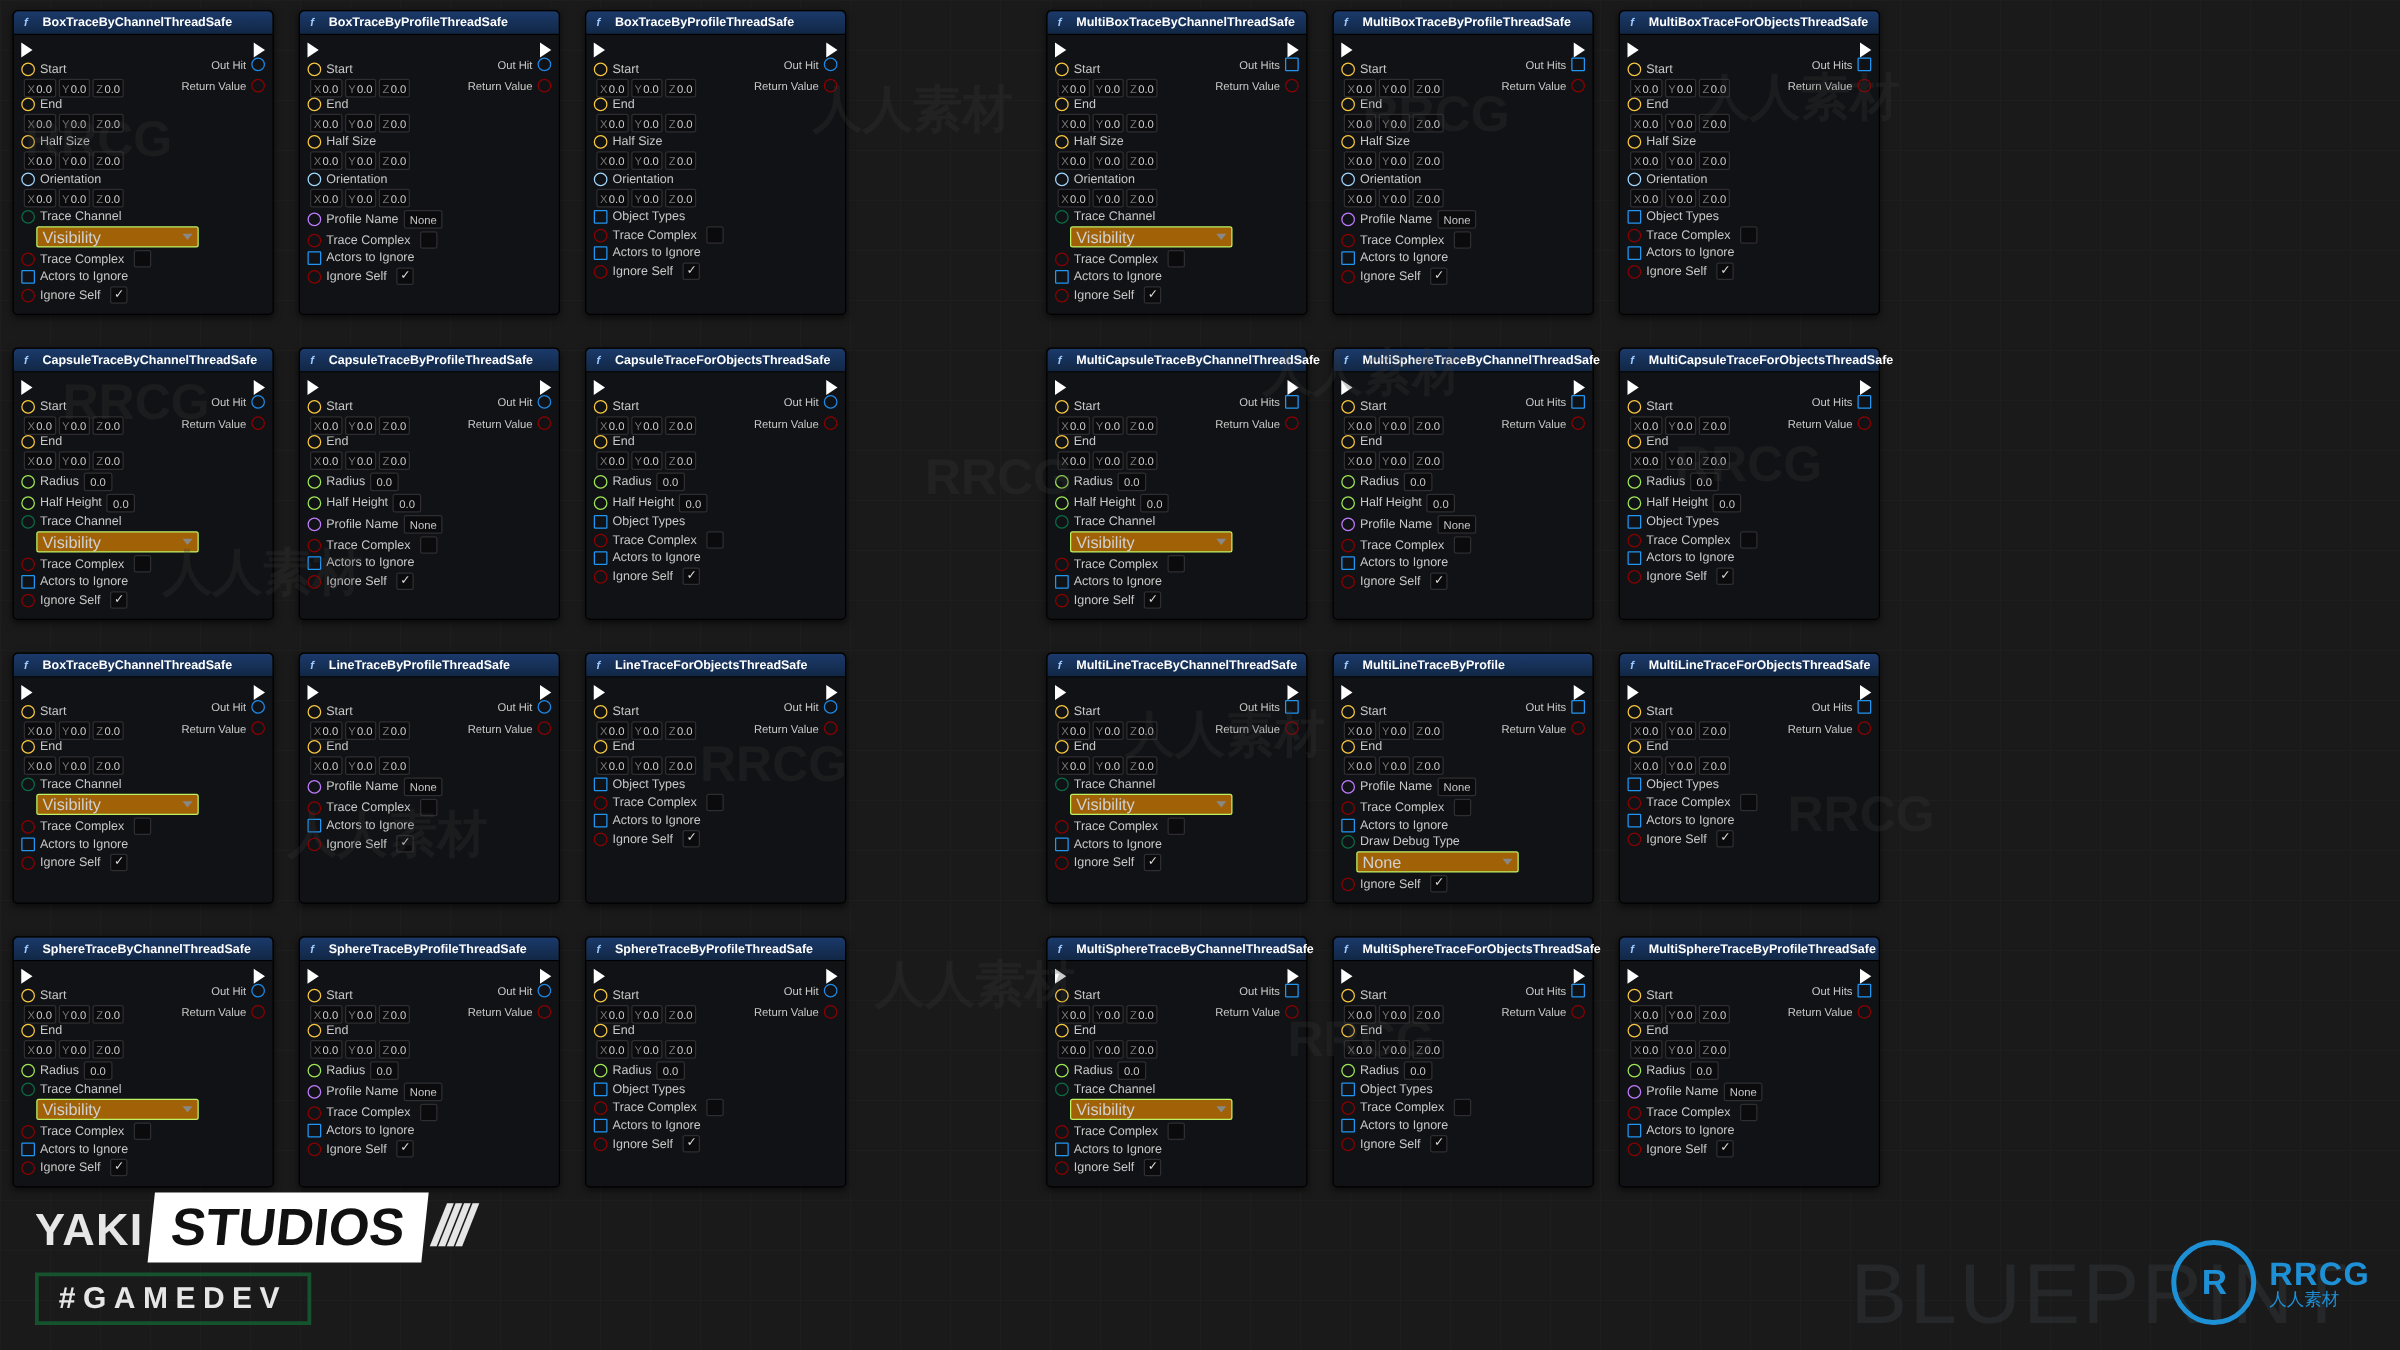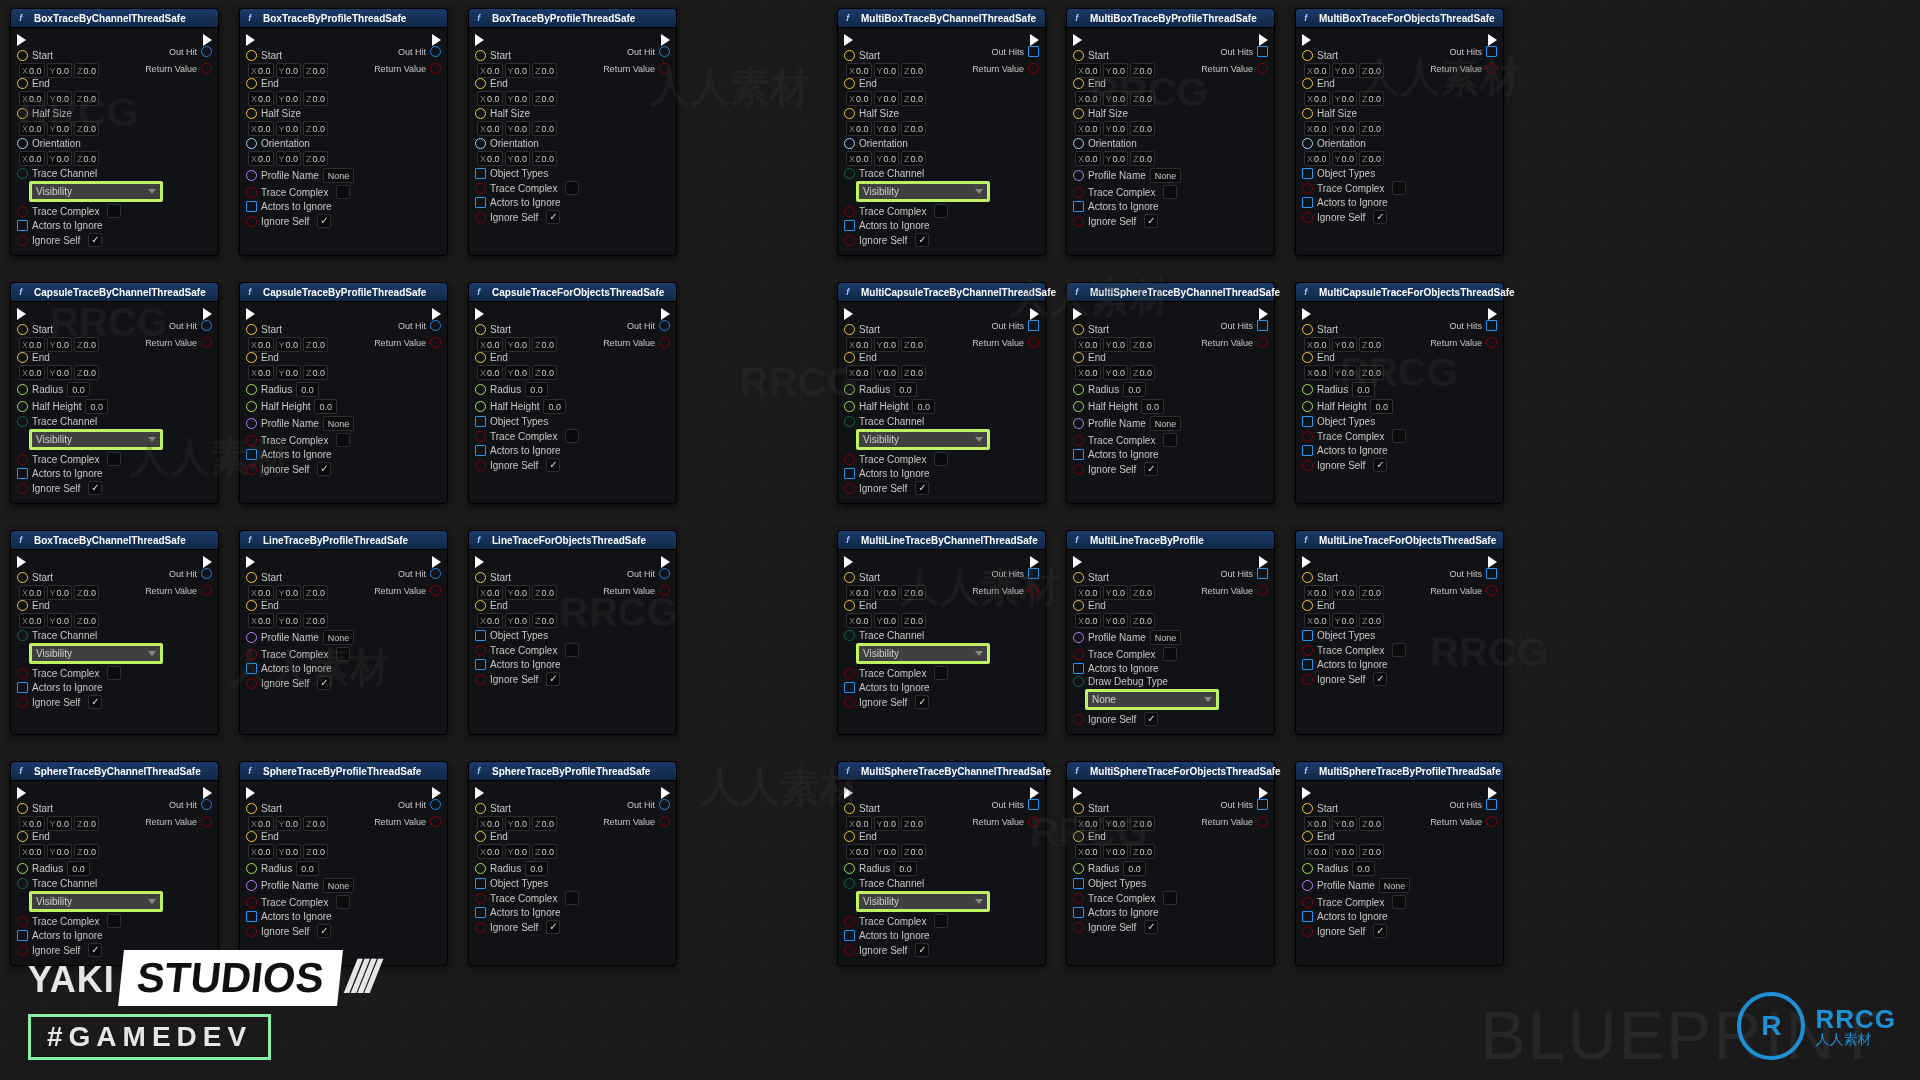--- a/index.html
+++ b/index.html
@@ -25,32 +25,32 @@
   .pin.bool{border-color:#8a0000}
   .pin.arr{border-radius:1px;border-color:#2196f3}
   .pin.struct{border-color:#1e88e5}
   .lbl{color:#c8c8c8}
   .lbl.small{font-size:9px}
   .vec-group{display:flex;gap:2px;margin-left:2px}
   .vf{display:inline-flex;align-items:center;background:#0b0b0d;border:1px solid #2e2e32;border-radius:2px;padding:0 2px;height:13px}
   .vf .ax{color:#777;font-size:9px;margin-right:1px}
   .vf .val{color:#cfcfcf;font-size:9px}
   .sf{background:#0b0b0d;border:1px solid #2e2e32;border-radius:2px;padding:0 4px;height:13px;font-size:9px;display:inline-flex;align-items:center}
-  .sel{background:#404040;border:3px solid #bef264;border-radius:2px;height:15px;display:flex;align-items:center;justify-content:space-between;padding:0 4px;margin:2px 0 2px 12px;width:120px;font-size:10px;color:#d0d0d0}
+  .sel{background:#a16207;border:1px solid #bef264;border-radius:2px;height:15px;display:flex;align-items:center;justify-content:space-between;padding:0 4px;margin:2px 0 2px 12px;width:120px;font-size:13px;color:#d0d0d0}
   .sel:after{content:"";width:0;height:0;border-left:4px solid transparent;border-right:4px solid transparent;border-top:5px solid #888}
   .chk{width:12px;height:12px;border:1px solid #2e2e32;border-radius:2px;background:#0b0b0d;display:inline-flex;align-items:center;justify-content:center;margin-left:4px}
   .chk.on:after{content:"✓";color:#ddd;font-size:10px;line-height:1}
   .out-col{display:flex;flex-direction:column;align-items:flex-end;gap:2px;margin-top:-36px}
   
   .wm{position:absolute;color:#3a3a3a;opacity:.25;font-size:40px;font-weight:bold;pointer-events:none;user-select:none;font-family:"SimHei",Arial}
   .logo{position:absolute;left:28px;bottom:20px;color:#e6e6e6}
   .logo .yaki{font-size:36px;font-weight:900;letter-spacing:1px}
   .logo .studios{display:inline-block;background:#fff;color:#111;padding:4px 16px;font-size:42px;font-weight:900;margin-left:6px;transform:skewX(-6deg)}
   .logo .bars{display:inline-block;margin-left:8px;letter-spacing:-6px;font-size:46px;font-weight:900;transform:skewX(-12deg)}
-  .logo .tag{display:block;margin-top:8px;border:3px solid #86efac;padding:4px 16px;font-size:28px;letter-spacing:6px;font-weight:bold;width:max-content}
+  .logo .tag{display:block;margin-top:8px;border:3px solid #14532d;padding:4px 16px;font-size:24px;letter-spacing:6px;font-weight:bold;width:max-content}
   .rrcg{position:absolute;right:24px;bottom:20px;display:flex;align-items:center;gap:10px}
   .rrcg .ring{width:60px;height:60px;border-radius:50%;border:4px solid #1e90d6;display:flex;align-items:center;justify-content:center}
   .rrcg .ring .r{color:#1e90d6;font-weight:900;font-size:28px}
   .rrcg .txt{display:flex;flex-direction:column;line-height:1}
   .rrcg .txt .b{color:#1e90d6;font-size:26px;font-weight:900;letter-spacing:1px}
   .rrcg .txt .s{color:#1e90d6;font-size:14px}
   .bp-wm{position:absolute;right:40px;bottom:6px;color:#3c4046;font-size:68px;font-weight:400;letter-spacing:2px;opacity:.35}
 </style>
 </head>
 <body>

